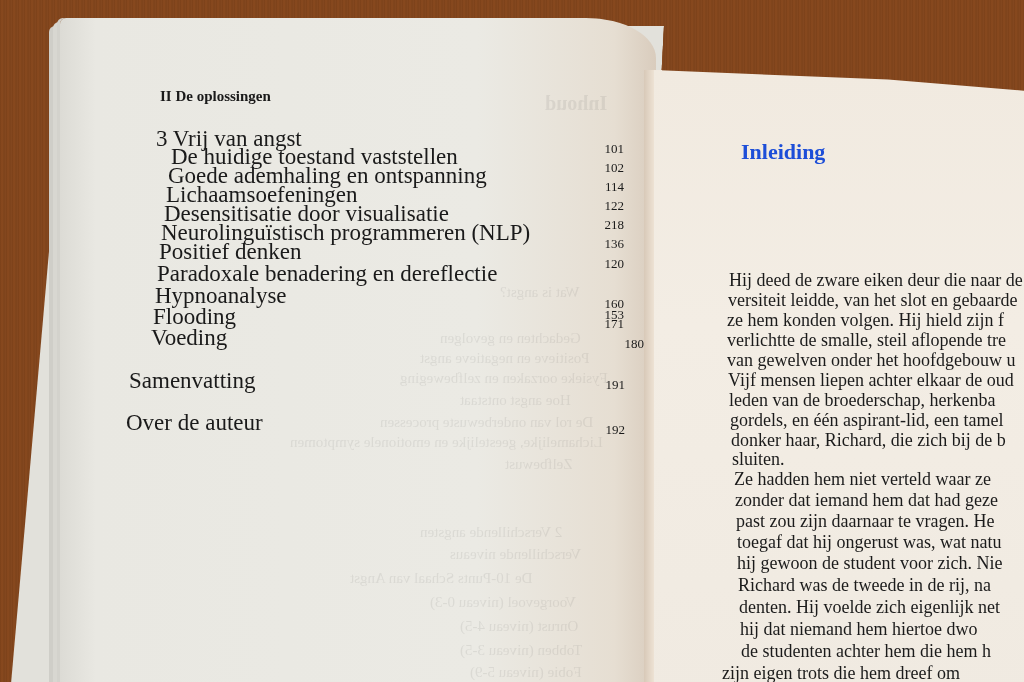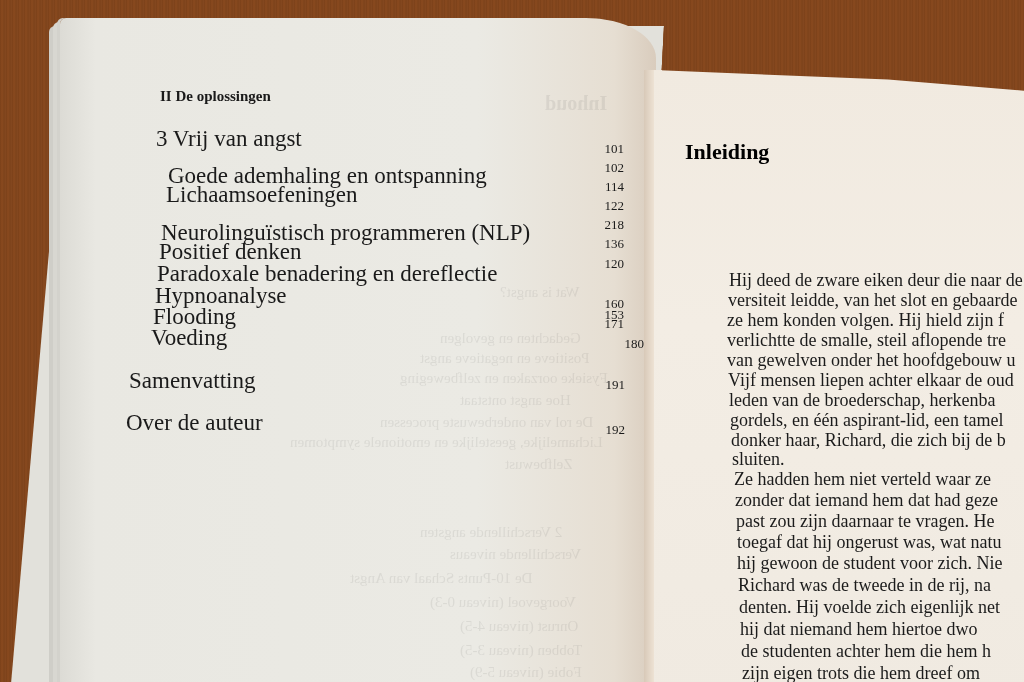--- a/index.html
+++ b/index.html
@@ -44,21 +44,21 @@
     
     .toc { position: absolute; left: 0; top: 0; width: 1024px; height: 682px; color: #1a1a1a; }
     .section-title {
       position: absolute; left: 160px; top: 88px; font-weight: bold; font-size: 15px;
     }
     .toc-line { position: absolute; font-size: 23px; white-space: nowrap; line-height: 1; }
     .toc-page { position: absolute; font-size: 13px; line-height: 1; text-align: right; width: 40px; }
 
     
     .chapter-title {
-      position: absolute; left: 685px; top: 139px; font-weight: bold; font-size: 22px; color: #000000;
+      position: absolute; left: 741px; top: 139px; font-weight: bold; font-size: 22px; color: #1d4ed8;
     }
     .para-line {
       position: absolute; font-size: 18px; color: #1b1b1b; white-space: nowrap; line-height: 1;
     }
   </style>
 </head>
 <body>
 
 <div class="scene">
   <div class="left-stack"></div>
@@ -83,28 +83,30 @@
     <div class="ghost" style="left:460px; top:618px; font-size:15px;">Onrust (niveau 4-5)</div>
     <div class="ghost" style="left:460px; top:642px; font-size:15px;">Tobben (niveau 3-5)</div>
     <div class="ghost" style="left:470px; top:664px; font-size:15px;">Fobie (niveau 5-9)</div>
   </div>
 
   <div class="toc">
     <div class="section-title">II  De oplossingen</div>
 
     <div class="toc-line" style="left:156px; top:127px;">3  Vrij van angst</div>
 
+    <div class="toc-line" style="left:171px; top:145px;">De huidige toestand vaststellen</div>
     <div class="toc-page" style="left:584px; top:142px;">101</div>
 
     <div class="toc-line" style="left:168px; top:164px;">Goede ademhaling en ontspanning</div>
     <div class="toc-page" style="left:584px; top:161px;">102</div>
 
     <div class="toc-line" style="left:166px; top:183px;">Lichaamsoefeningen</div>
     <div class="toc-page" style="left:584px; top:180px;text-align:right;">114</div>
 
+    <div class="toc-line" style="left:164px; top:202px;">Desensitisatie door visualisatie</div>
     <div class="toc-page" style="left:584px; top:199px;">122</div>
 
     <div class="toc-line" style="left:161px; top:221px;">Neurolinguïstisch programmeren (NLP)</div>
     <div class="toc-page" style="left:584px; top:218px;">218</div>
 
     <div class="toc-line" style="left:159px; top:240px;">Positief denken</div>
     <div class="toc-page" style="left:584px; top:237px;">136</div>
 
     <div class="toc-line" style="left:157px; top:262px;">Paradoxale benadering en dereflectie</div>
     <div class="toc-page" style="left:584px; top:257px;">120</div>
@@ -142,15 +144,15 @@
     <div class="para-line" style="left:732px; top:450px;">sluiten.</div>
     <div class="para-line" style="left:734px; top:470px;">Ze hadden hem niet verteld waar ze</div>
     <div class="para-line" style="left:735px; top:491px;">zonder dat iemand hem dat had geze</div>
     <div class="para-line" style="left:736px; top:512px;">past zou zijn daarnaar te vragen. He</div>
     <div class="para-line" style="left:737px; top:533px;">toegaf dat hij ongerust was, wat natu</div>
     <div class="para-line" style="left:737px; top:554px;">hij gewoon de student voor zich. Nie</div>
     <div class="para-line" style="left:738px; top:576px;">Richard was de tweede in de rij, na</div>
     <div class="para-line" style="left:739px; top:598px;">denten. Hij voelde zich eigenlijk net</div>
     <div class="para-line" style="left:740px; top:620px;">hij dat niemand hem hiertoe dwo</div>
     <div class="para-line" style="left:741px; top:642px;">de studenten achter hem die hem h</div>
-    <div class="para-line" style="left:742px; top:664px;">zijn eigen trots die hem dreef om</div>
+    <div class="para-line" style="left:722px; top:664px;">zijn eigen trots die hem dreef om</div>
   </div>
 </div>
 
 </body></html>

